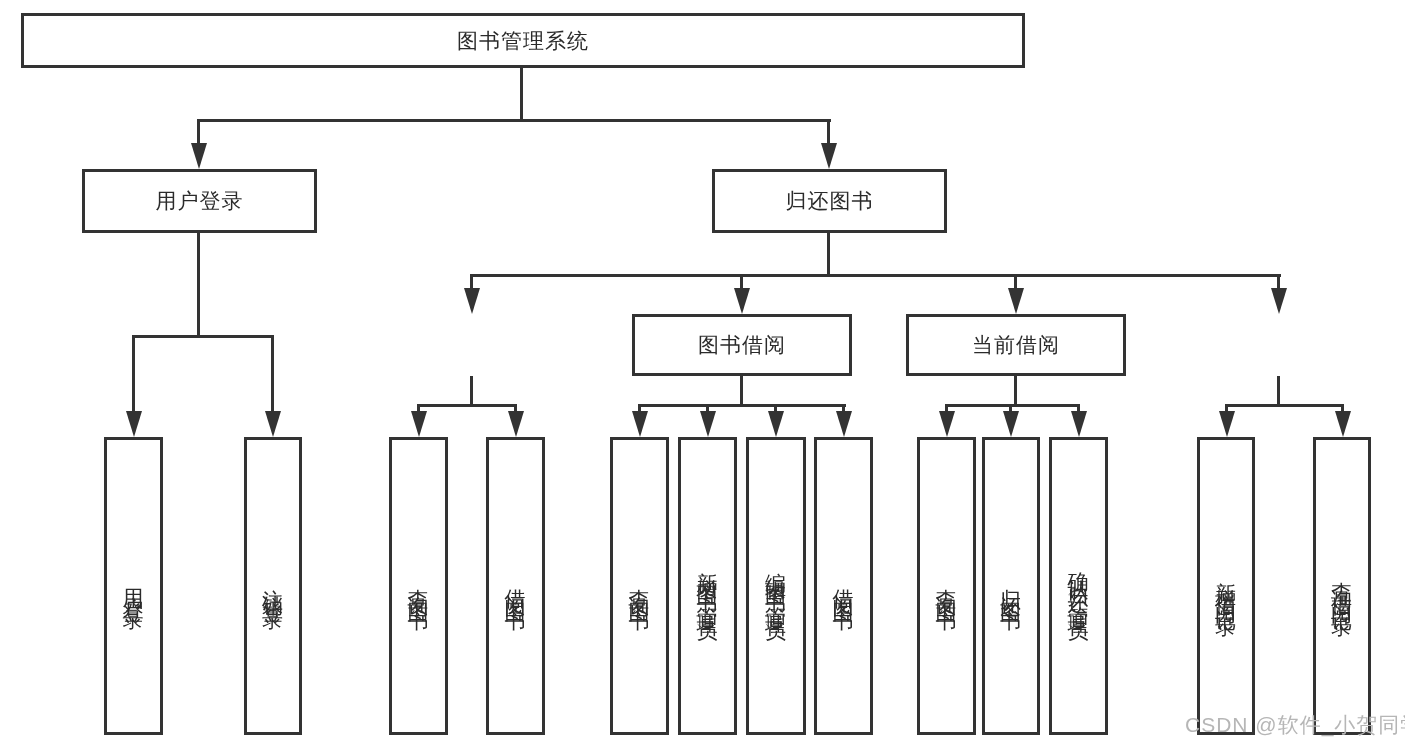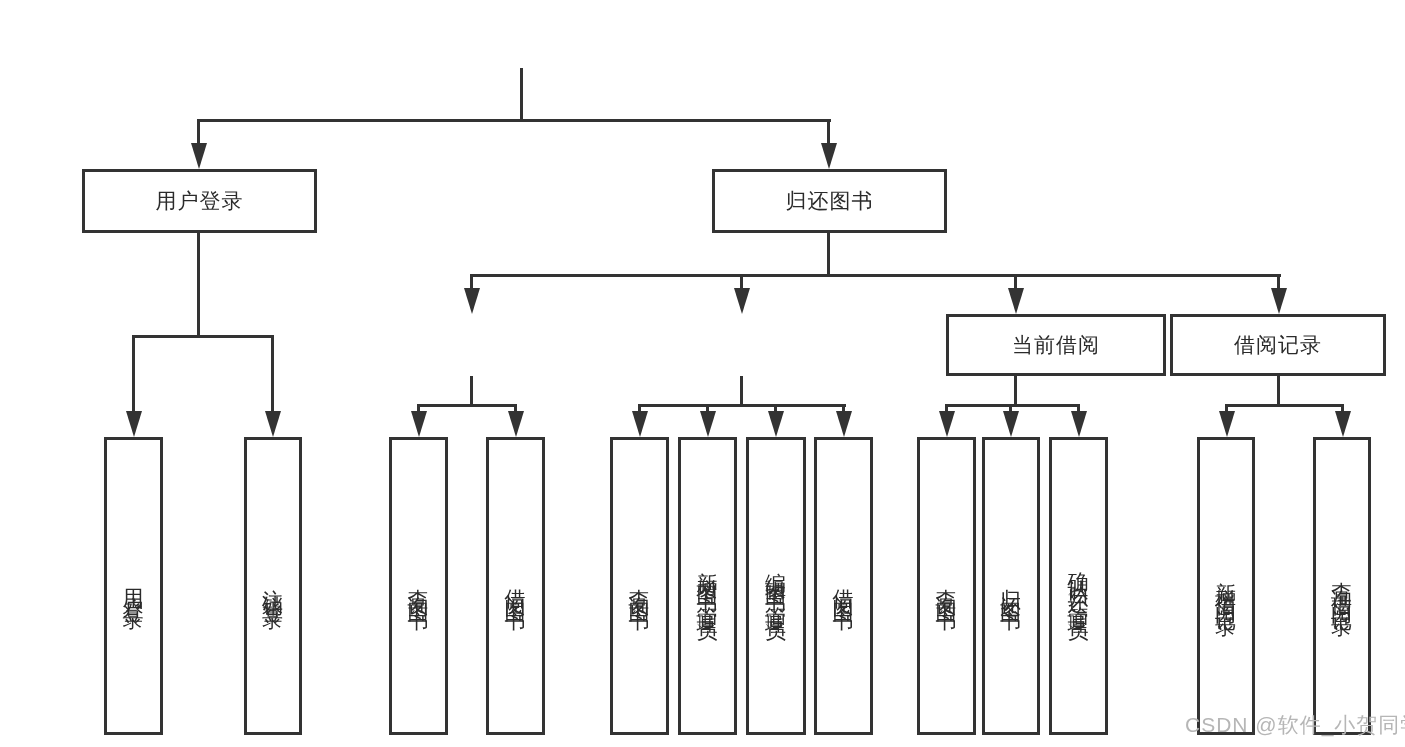--- a/index.html
+++ b/index.html
@@ -52,38 +52,41 @@
     color:var(--wm);
     letter-spacing:1px;
     white-space:nowrap;
   }
 </style>
 </head>
 <body>
 
 <div id="canvas">
 
+  <div class="box" style="left:21px;top:13px;width:1004px;height:55px;">
+    <span class="label">图书管理系统</span>
+  </div>
 
   <div class="box" style="left:82px;top:169px;width:235px;height:64px;">
     <span class="label">用户登录</span>
   </div>
 
   <div class="box" style="left:712px;top:169px;width:235px;height:64px;">
     <span class="label">归还图书</span>
   </div>
 
 
+  <div class="box" style="left:632px;top:314px;width:220px;height:62px;">
+    <span class="label">图书借阅</span>
+  </div>
 
-  <div class="box" style="left:906px;top:314px;width:220px;height:62px;margin-left:40px;">
+  <div class="box" style="left:906px;top:314px;width:220px;height:62px;">
     <span class="label">当前借阅</span>
   </div>
 
-  <div class="box" style="left:1170px;top:314px;width:216px;height:62px;">
-    <span class="label">借阅记录</span>
-  </div>
 
   <div class="box leaf" style="left:104px;top:437px;width:59px;height:298px;">
     <span class="label">用户登录</span>
   </div>
 
   <div class="box leaf" style="left:244px;top:437px;width:58px;height:298px;">
     <span class="label">注销登录</span>
   </div>
 
   <div class="box leaf" style="left:389px;top:437px;width:59px;height:298px;">

